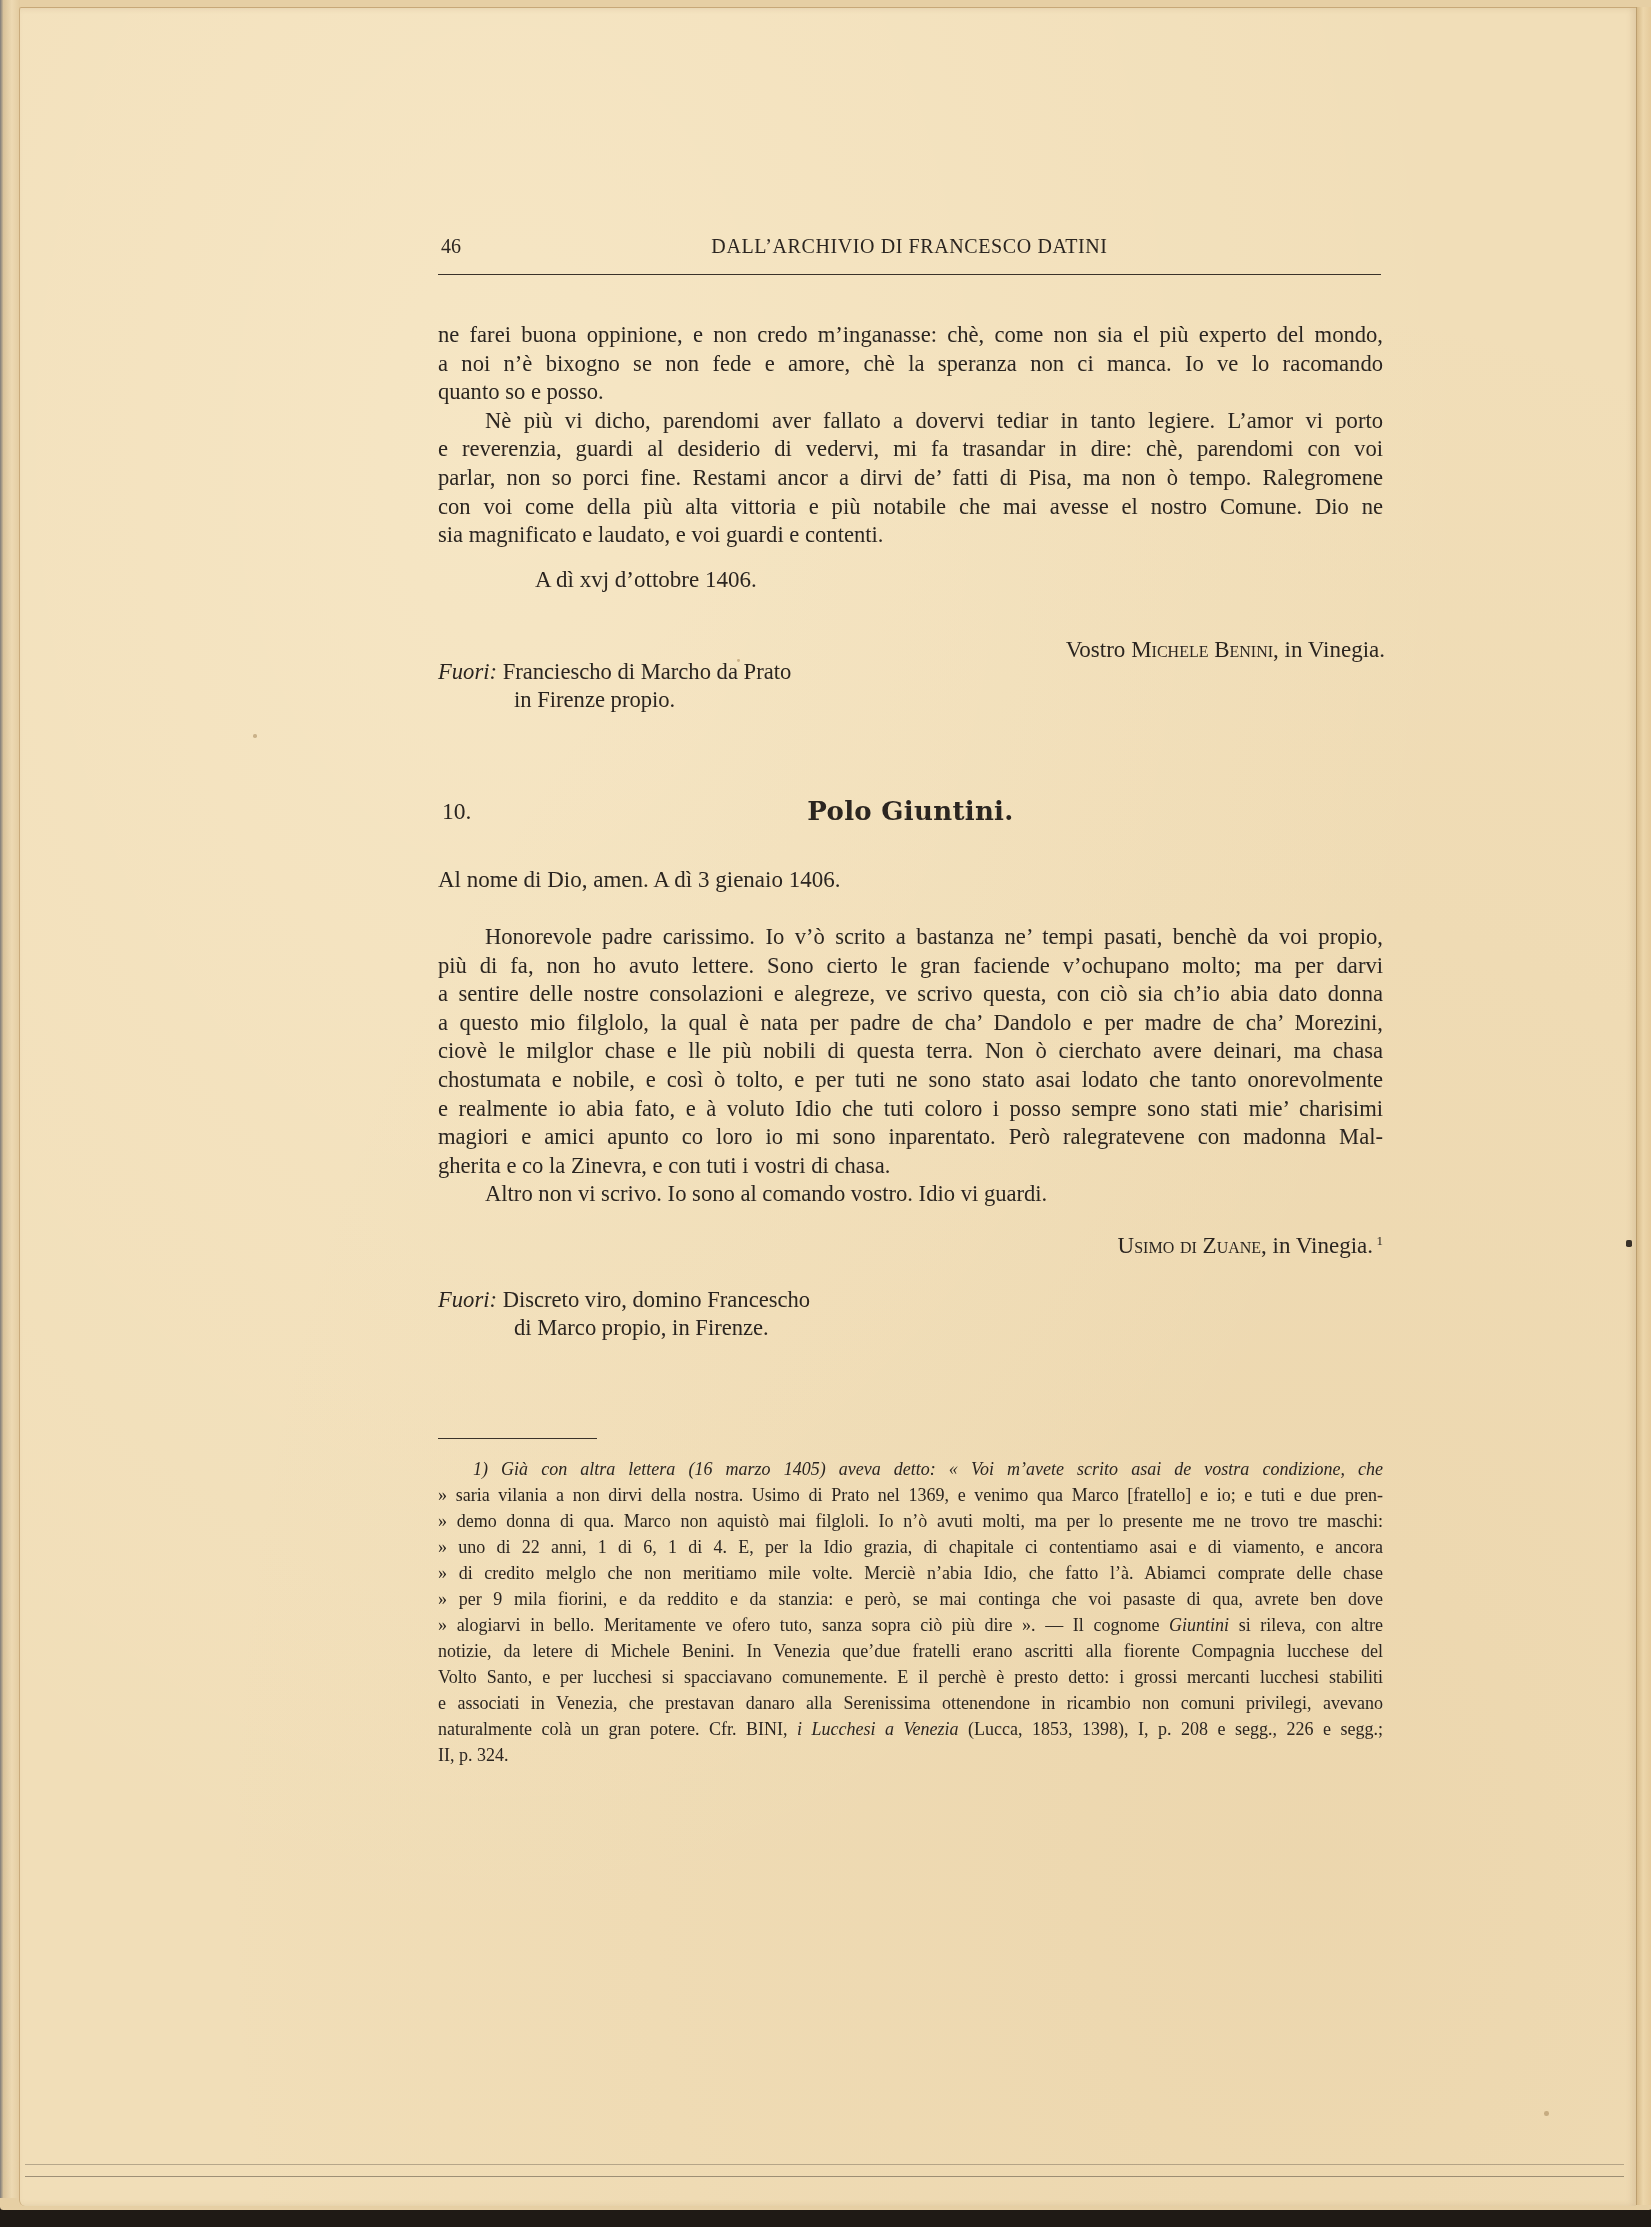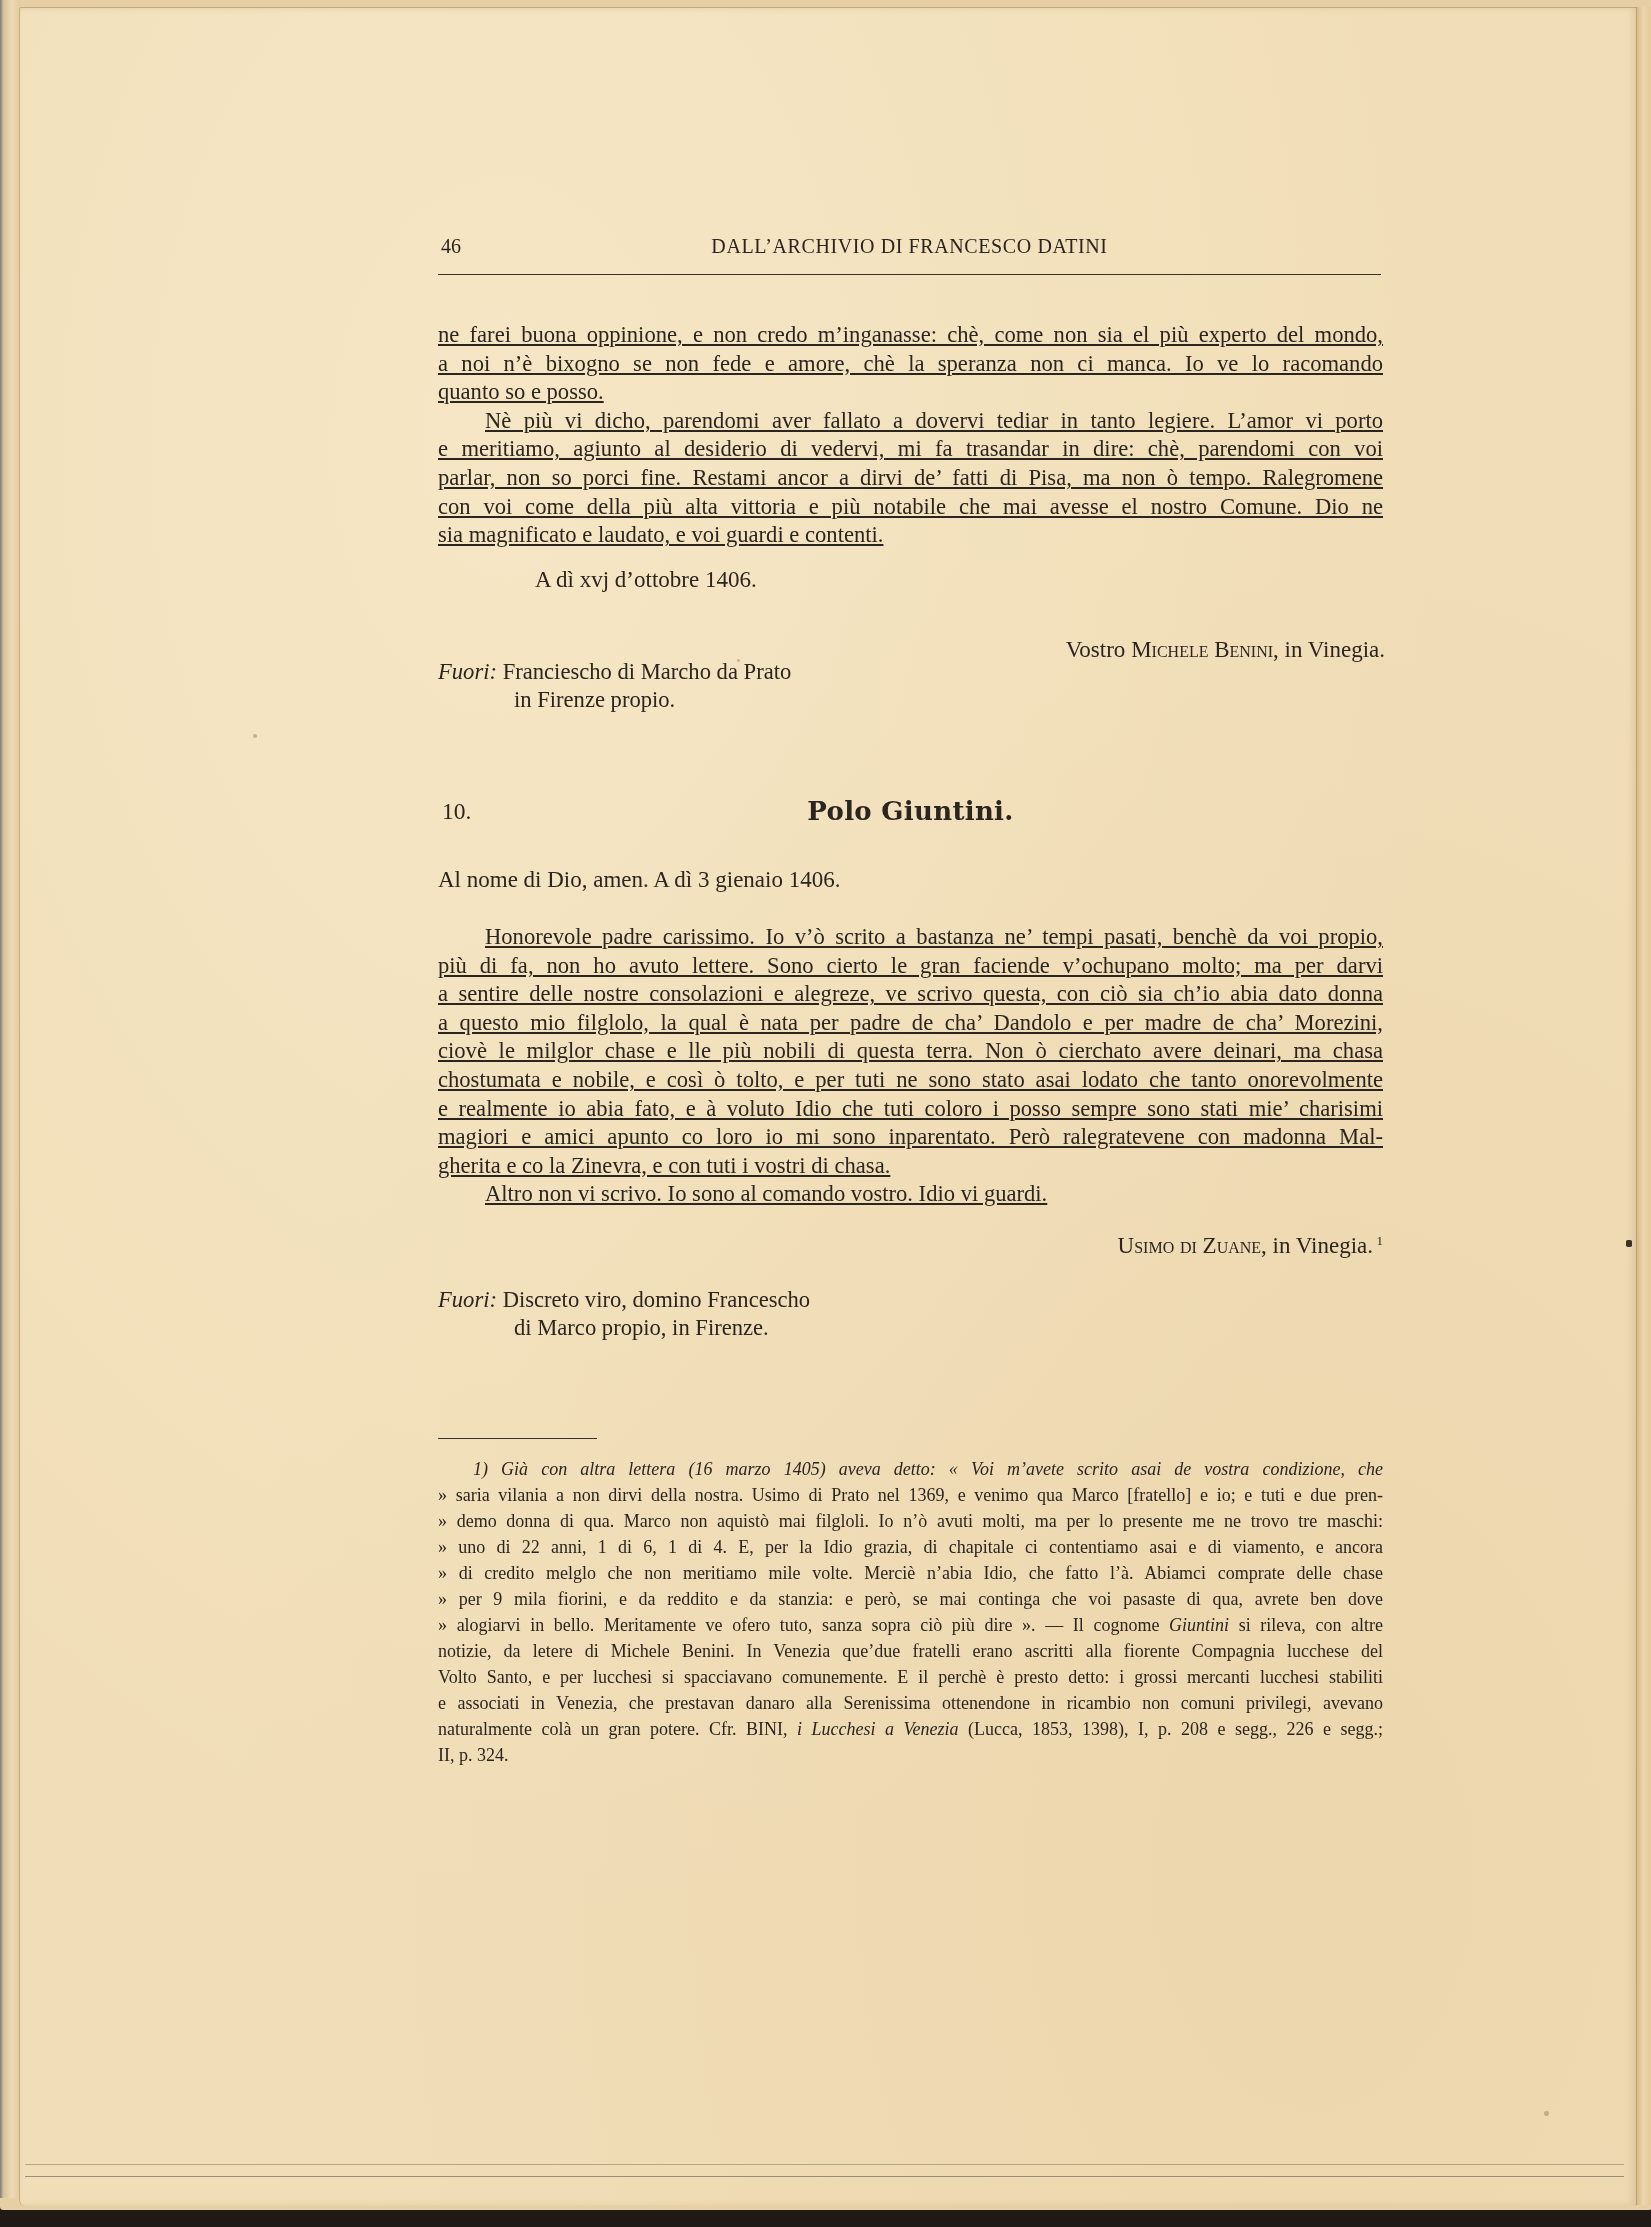--- a/index.html
+++ b/index.html
@@ -99,21 +99,21 @@
     position: absolute;
     left: 438px;
     width: 945px;
   }
   .p {
     font-size: 22.6px;
     line-height: 28.6px;
     text-align: justify;
     margin: 0;
   }
-  .line { display: block; text-align: justify; text-align-last: justify; white-space: nowrap; text-decoration: underline; }
+  .line { display: block; text-align: justify; text-align-last: justify; white-space: nowrap; }
   .line.last { text-align-last: left; }
 
   .date-line {
     position: absolute;
     left: 535px;
     top: 567px;
     font-size: 23px;
   }
   .signature-1 {
     position: absolute;
@@ -219,21 +219,21 @@
 <div class="head-rule"></div>
 
 <div class="col" style="top:321px;">
   <p class="p">
     <span class="line">ne farei buona oppinione, e non credo m’inganasse: chè, come non sia el più experto del mondo,</span>
     <span class="line">a noi n’è bixogno se non fede e amore, chè la speranza non ci manca. Io ve lo racomando</span>
     <span class="line last">quanto so e posso.</span>
   </p>
   <p class="p">
     <span class="line" style="padding-left:47px;">Nè più vi dicho, parendomi aver fallato a dovervi tediar in tanto legiere. L’amor vi porto</span>
-    <span class="line">e meritiamo, agiunto al desiderio di vedervi, mi fa trasandar in dire: chè, parendomi con voi</span>
+    <span class="line">e reverenzia, guardi al desiderio di vedervi, mi fa trasandar in dire: chè, parendomi con voi</span>
     <span class="line">parlar, non so porci fine. Restami ancor a dirvi de’ fatti di Pisa, ma non ò tempo. Ralegromene</span>
     <span class="line">con voi come della più alta vittoria e più notabile che mai avesse el nostro Comune. Dio ne</span>
     <span class="line last">sia magnificato e laudato, e voi guardi e contenti.</span>
   </p>
 </div>
 
 <div class="date-line">A dì xvj d’ottobre 1406.</div>
 <div class="signature-1">
   <span>Vostro </span><span class="sc">Michele Benini</span><span>, in Vinegia.</span>
 </div>

